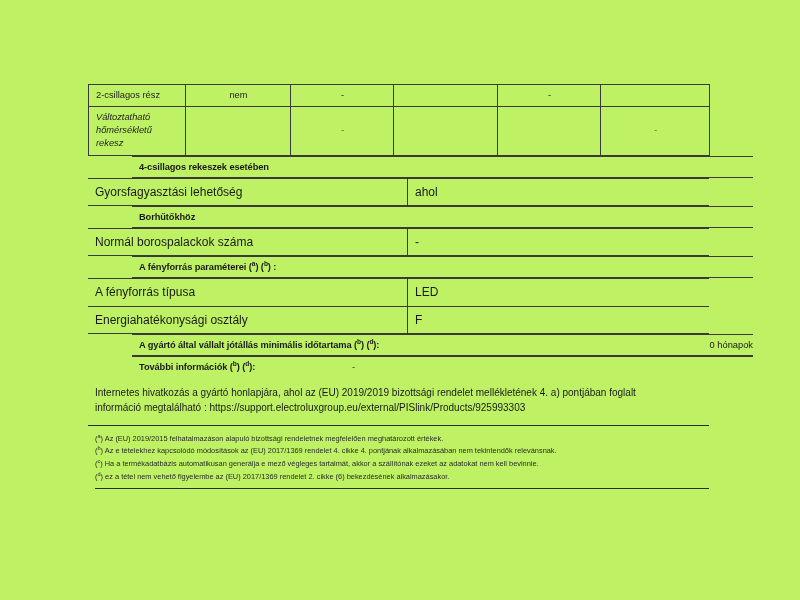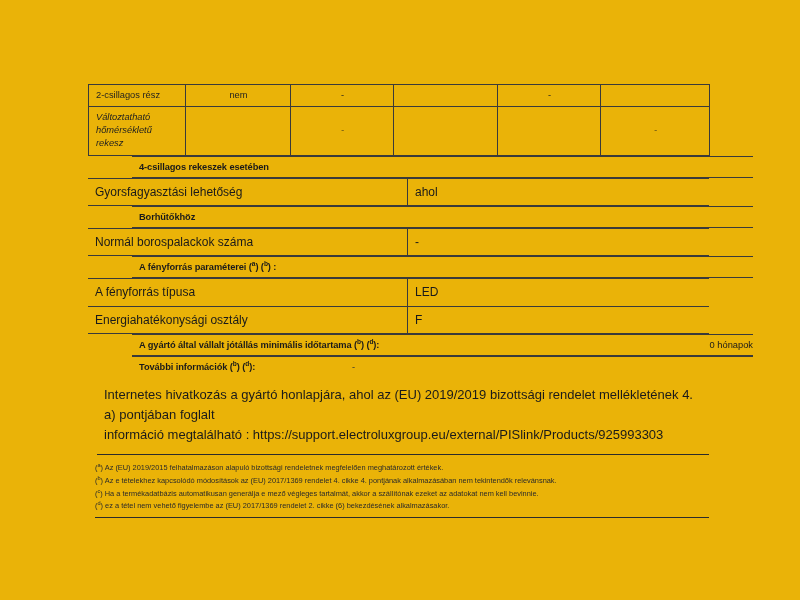--- a/index.html
+++ b/index.html
@@ -11,21 +11,21 @@
     width: 800px;
     height: 600px;
     font-family: "Liberation Sans", sans-serif;
     color: #1a1a1a;
     overflow: hidden;
   }
   .page {
     position: relative;
     width: 800px;
     height: 600px;
-    background: #eab308;
+    background: #bef264;
   }
   .sheet {
     position: absolute;
     left: 88px;
     top: 84px;
     width: 621px;
   }
 
   
   table.spec {
@@ -86,24 +86,23 @@
     vertical-align: super;
     line-height: 0;
   }
 
   
   .infoblock {
     border-left: none;
     border-right: none;
     border-top: none;
     border-bottom: 1px solid #2b2b2b;
-    font-size: 13px;
+    font-size: 10px;
     line-height: 1.55;
     padding: 8px 2px 9px 7px;
-    margin-left: 9px;
   }
 
   
   .footnotes {
     padding: 7px 0 0 7px;
     font-size: 7.4px;
     line-height: 1.72;
     color: #2a2a2a;
   }
   .footnotes div { white-space: nowrap; }

